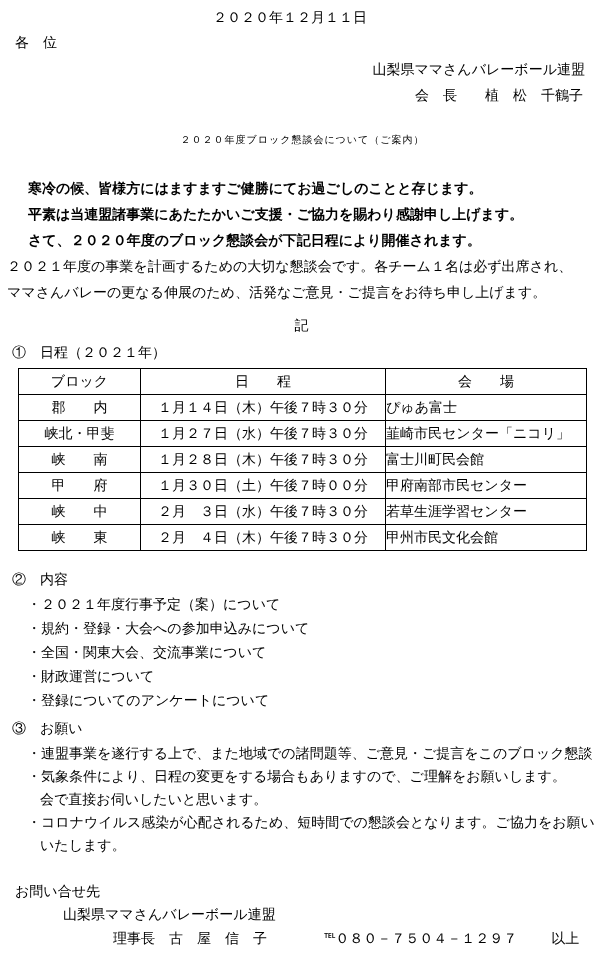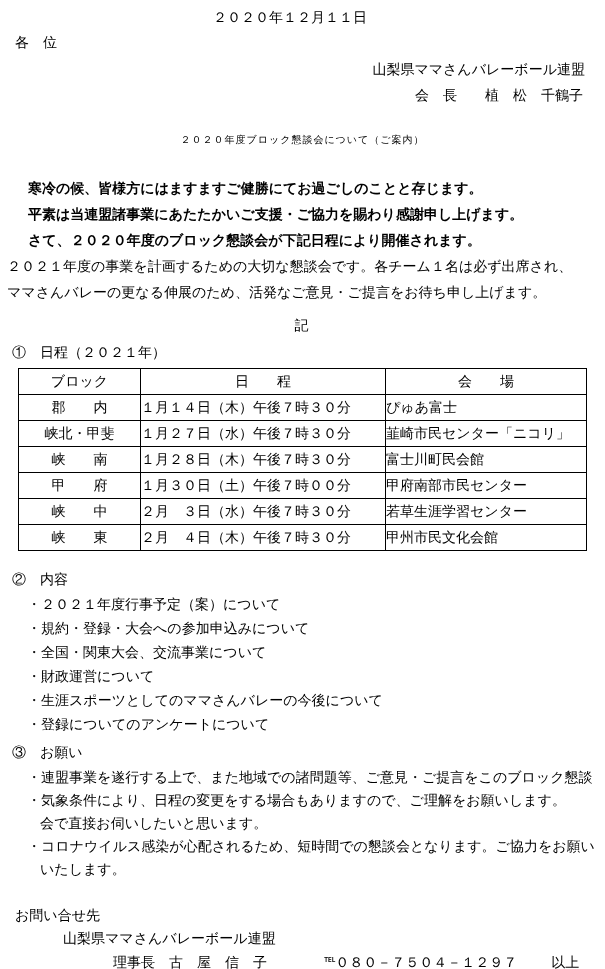--- a/index.html
+++ b/index.html
@@ -44,21 +44,21 @@
     font-weight: normal;
     font-size: 14px;
     overflow: hidden;
     white-space: nowrap;
   }
   .col-block { width: 122px; }
   .col-date  { width: 245px; }
   .col-venue { width: 201px; }
   td.c-block, th.h-block { text-align: center; }
   th.h-date, th.h-venue  { text-align: center; }
-  td.c-date  { padding-left: 13px; text-align: left; margin-left: 28px; }
+  td.c-date  { padding-left: 13px; text-align: center; margin-left: 28px; }
   td.c-venue { padding-left: 10px; text-align: left; }
 
   .sec2-heading { margin-top: 19px; }
   .items     { margin-left: 27px; margin-top: 3px; line-height: 24px; }
   .items .item { white-space: nowrap; }
 
   .sec3-heading { margin-top: 6px; }
   .items3    { margin-left: 27px; margin-top: 3px; line-height: 23px; }
   .items3 .cont { padding-left: 13px; }
 
@@ -138,21 +138,20 @@
       </tr>
     </tbody>
   </table>
 
   <div class="sec-heading sec2-heading">②　内容</div>
   <div class="items">
     <div class="item">・２０２１年度行事予定（案）について</div>
     <div class="item">・規約・登録・大会への参加申込みについて</div>
     <div class="item">・全国・関東大会、交流事業について</div>
     <div class="item">・財政運営について</div>
-    <div class="item">・生涯スポーツとしてのママさんバレーの今後について</div>
     <div class="item">・登録についてのアンケートについて</div>
   </div>
 
   <div class="sec-heading sec3-heading">③　お願い</div>
   <div class="items3">
     <div class="line">・連盟事業を遂行する上で、また地域での諸問題等、ご意見・ご提言をこのブロック懇談</div>
     <div class="line">・気象条件により、日程の変更をする場合もありますので、ご理解をお願いします。</div>
     <div class="line cont">会で直接お伺いしたいと思います。</div>
     <div class="line">・コロナウイルス感染が心配されるため、短時間での懇談会となります。ご協力をお願い</div>
     <div class="line cont">いたします。</div>

